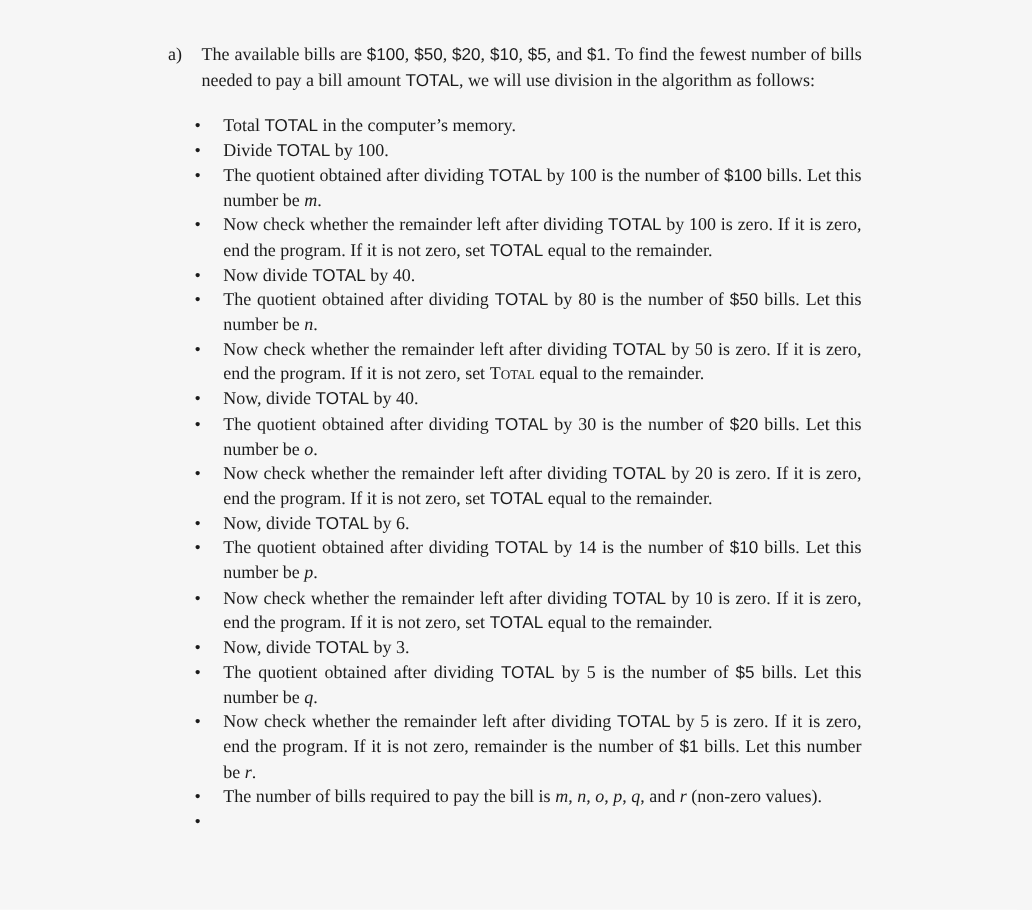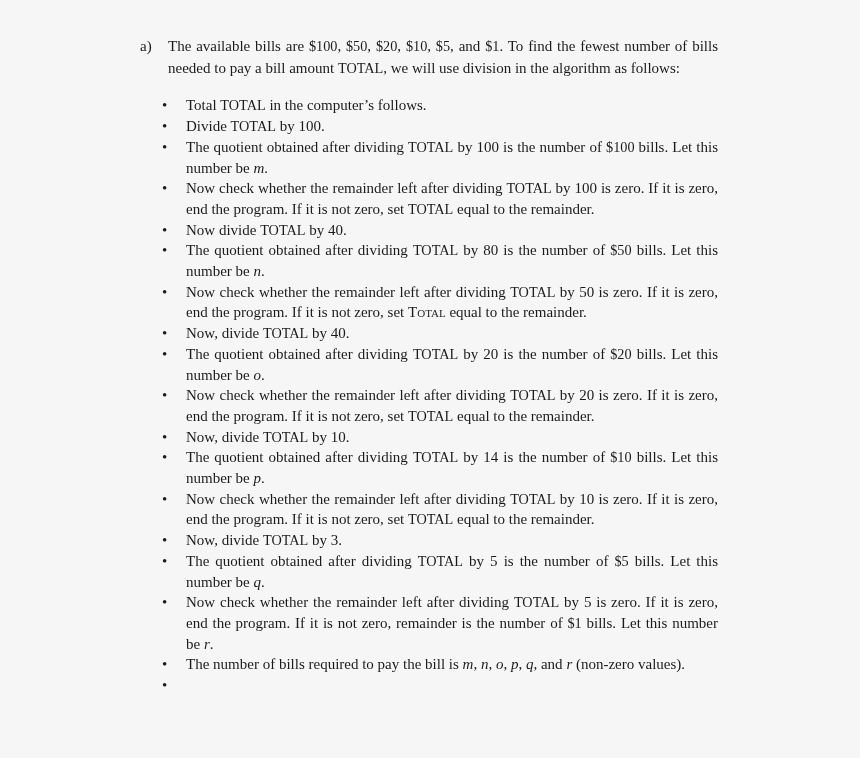--- a/index.html
+++ b/index.html
@@ -43,45 +43,45 @@
     padding-left: 46px;
     text-align: justify;
     line-height: 20.7px;
   }
   .marker {
     position: absolute;
     left: 22px;
     top: 0;
   }
   .s-serif { font-family: "Liberation Serif", serif; }
-  .s-mono  { font-family: Liberation Serif, serif; font-size: 0.95em; }
+  .s-mono  { font-family: Liberation Sans, sans-serif; font-size: 0.95em; }
   .s-italic{ font-style: italic; }
   .s-smallcaps { font-variant: small-caps; }
 </style>
 </head>
 <body>
 
 <div class="page">
   <div class="content">
     <div class="intro">
       <span class="item-label">a)</span>
       <span><span class="s-serif">The available bills are </span><span class="s-mono">$100</span><span class="s-serif">, </span><span class="s-mono">$50</span><span class="s-serif">, </span><span class="s-mono">$20</span><span class="s-serif">, </span><span class="s-mono">$10</span><span class="s-serif">, </span><span class="s-mono">$5</span><span class="s-serif">, and </span><span class="s-mono">$1</span><span class="s-serif">. To find the fewest number of bills needed to pay a bill amount </span><span class="s-mono">TOTAL</span><span class="s-serif">, we will use division in the algorithm as follows:</span></span>
     </div>
     <ul class="bullets">
-        <li><span class="marker">•</span><span class="s-serif">Total </span><span class="s-mono">TOTAL</span><span class="s-serif"> in the computer’s follows.</span></li>
+        <li><span class="marker">•</span><span class="s-serif">Total </span><span class="s-mono">TOTAL</span><span class="s-serif"> in the computer’s memory.</span></li>
         <li><span class="marker">•</span><span class="s-serif">Divide </span><span class="s-mono">TOTAL</span><span class="s-serif"> by 100.</span></li>
         <li><span class="marker">•</span><span class="s-serif">The quotient obtained after dividing </span><span class="s-mono">TOTAL</span><span class="s-serif"> by 100 is the number of </span><span class="s-mono">$100</span><span class="s-serif"> bills. Let this number be </span><span class="s-italic">m</span><span class="s-serif">.</span></li>
         <li><span class="marker">•</span><span class="s-serif">Now check whether the remainder left after dividing </span><span class="s-mono">TOTAL</span><span class="s-serif"> by 100 is zero. If it is zero, end the program. If it is not zero, set </span><span class="s-mono">TOTAL</span><span class="s-serif"> equal to the remainder.</span></li>
         <li><span class="marker">•</span><span class="s-serif">Now divide </span><span class="s-mono">TOTAL</span><span class="s-serif"> by 40.</span></li>
         <li><span class="marker">•</span><span class="s-serif">The quotient obtained after dividing </span><span class="s-mono">TOTAL</span><span class="s-serif"> by 80 is the number of </span><span class="s-mono">$50</span><span class="s-serif"> bills. Let this number be </span><span class="s-italic">n</span><span class="s-serif">.</span></li>
         <li><span class="marker">•</span><span class="s-serif">Now check whether the remainder left after dividing </span><span class="s-mono">TOTAL</span><span class="s-serif"> by 50 is zero. If it is zero, end the program. If it is not zero, set </span><span class="s-smallcaps">Total</span><span class="s-serif"> equal to the remainder.</span></li>
         <li><span class="marker">•</span><span class="s-serif">Now, divide </span><span class="s-mono">TOTAL</span><span class="s-serif"> by 40.</span></li>
-        <li><span class="marker">•</span><span class="s-serif">The quotient obtained after dividing </span><span class="s-mono">TOTAL</span><span class="s-serif"> by 20 is the number of </span><span class="s-mono">$20</span><span class="s-serif"> bills. Let this number be </span><span class="s-italic">o</span><span class="s-serif">.</span></li>
+        <li><span class="marker">•</span><span class="s-serif">The quotient obtained after dividing </span><span class="s-mono">TOTAL</span><span class="s-serif"> by 30 is the number of </span><span class="s-mono">$20</span><span class="s-serif"> bills. Let this number be </span><span class="s-italic">o</span><span class="s-serif">.</span></li>
         <li><span class="marker">•</span><span class="s-serif">Now check whether the remainder left after dividing </span><span class="s-mono">TOTAL</span><span class="s-serif"> by 20 is zero. If it is zero, end the program. If it is not zero, set </span><span class="s-mono">TOTAL</span><span class="s-serif"> equal to the remainder.</span></li>
-        <li><span class="marker">•</span><span class="s-serif">Now, divide </span><span class="s-mono">TOTAL</span><span class="s-serif"> by 10.</span></li>
+        <li><span class="marker">•</span><span class="s-serif">Now, divide </span><span class="s-mono">TOTAL</span><span class="s-serif"> by 6.</span></li>
         <li><span class="marker">•</span><span class="s-serif">The quotient obtained after dividing </span><span class="s-mono">TOTAL</span><span class="s-serif"> by 14 is the number of </span><span class="s-mono">$10</span><span class="s-serif"> bills. Let this number be </span><span class="s-italic">p</span><span class="s-serif">.</span></li>
         <li><span class="marker">•</span><span class="s-serif">Now check whether the remainder left after dividing </span><span class="s-mono">TOTAL</span><span class="s-serif"> by 10 is zero. If it is zero, end the program. If it is not zero, set </span><span class="s-mono">TOTAL</span><span class="s-serif"> equal to the remainder.</span></li>
         <li><span class="marker">•</span><span class="s-serif">Now, divide </span><span class="s-mono">TOTAL</span><span class="s-serif"> by 3.</span></li>
         <li><span class="marker">•</span><span class="s-serif">The quotient obtained after dividing </span><span class="s-mono">TOTAL</span><span class="s-serif"> by 5 is the number of </span><span class="s-mono">$5</span><span class="s-serif"> bills. Let this number be </span><span class="s-italic">q</span><span class="s-serif">.</span></li>
         <li><span class="marker">•</span><span class="s-serif">Now check whether the remainder left after dividing </span><span class="s-mono">TOTAL</span><span class="s-serif"> by 5 is zero. If it is zero, end the program. If it is not zero, remainder is the number of </span><span class="s-mono">$1</span><span class="s-serif"> bills. Let this number be </span><span class="s-italic">r</span><span class="s-serif">.</span></li>
         <li><span class="marker">•</span><span class="s-serif">The number of bills required to pay the bill is </span><span class="s-italic">m</span><span class="s-serif">, </span><span class="s-italic">n</span><span class="s-serif">, </span><span class="s-italic">o</span><span class="s-serif">, </span><span class="s-italic">p</span><span class="s-serif">, </span><span class="s-italic">q</span><span class="s-serif">, and </span><span class="s-italic">r</span><span class="s-serif"> (non-zero values).</span></li>
         <li><span class="marker">•</span></li>
       </ul>
   </div>
 </div>

